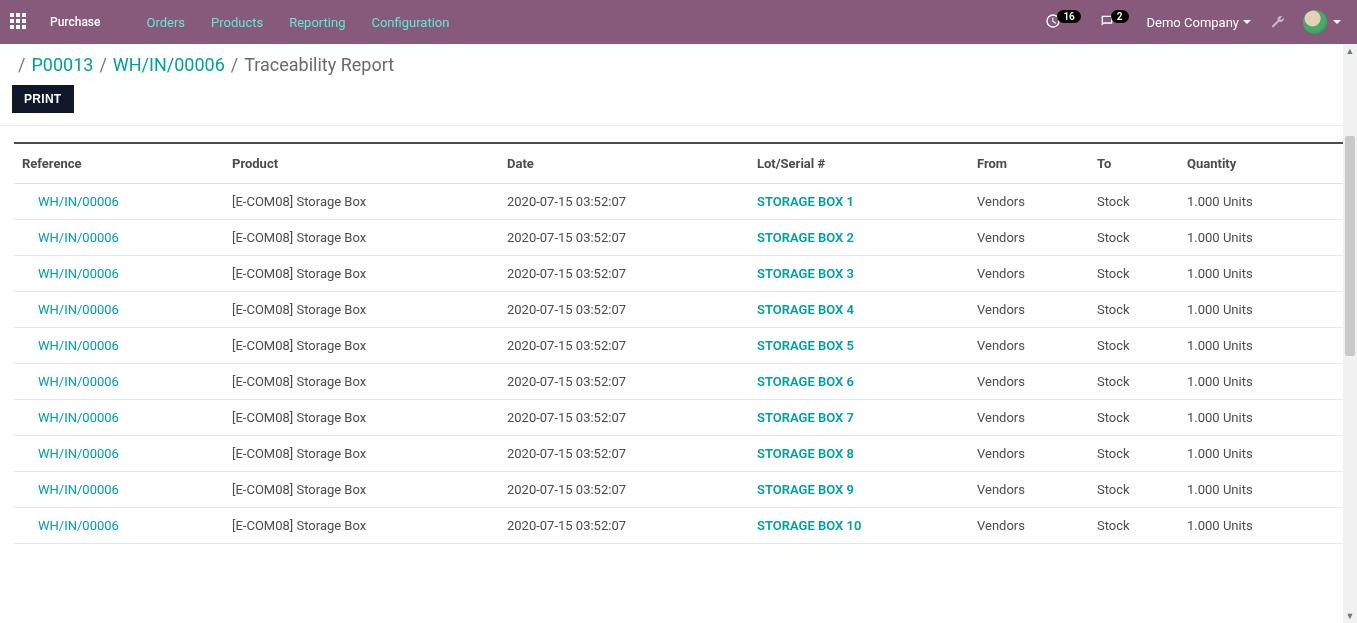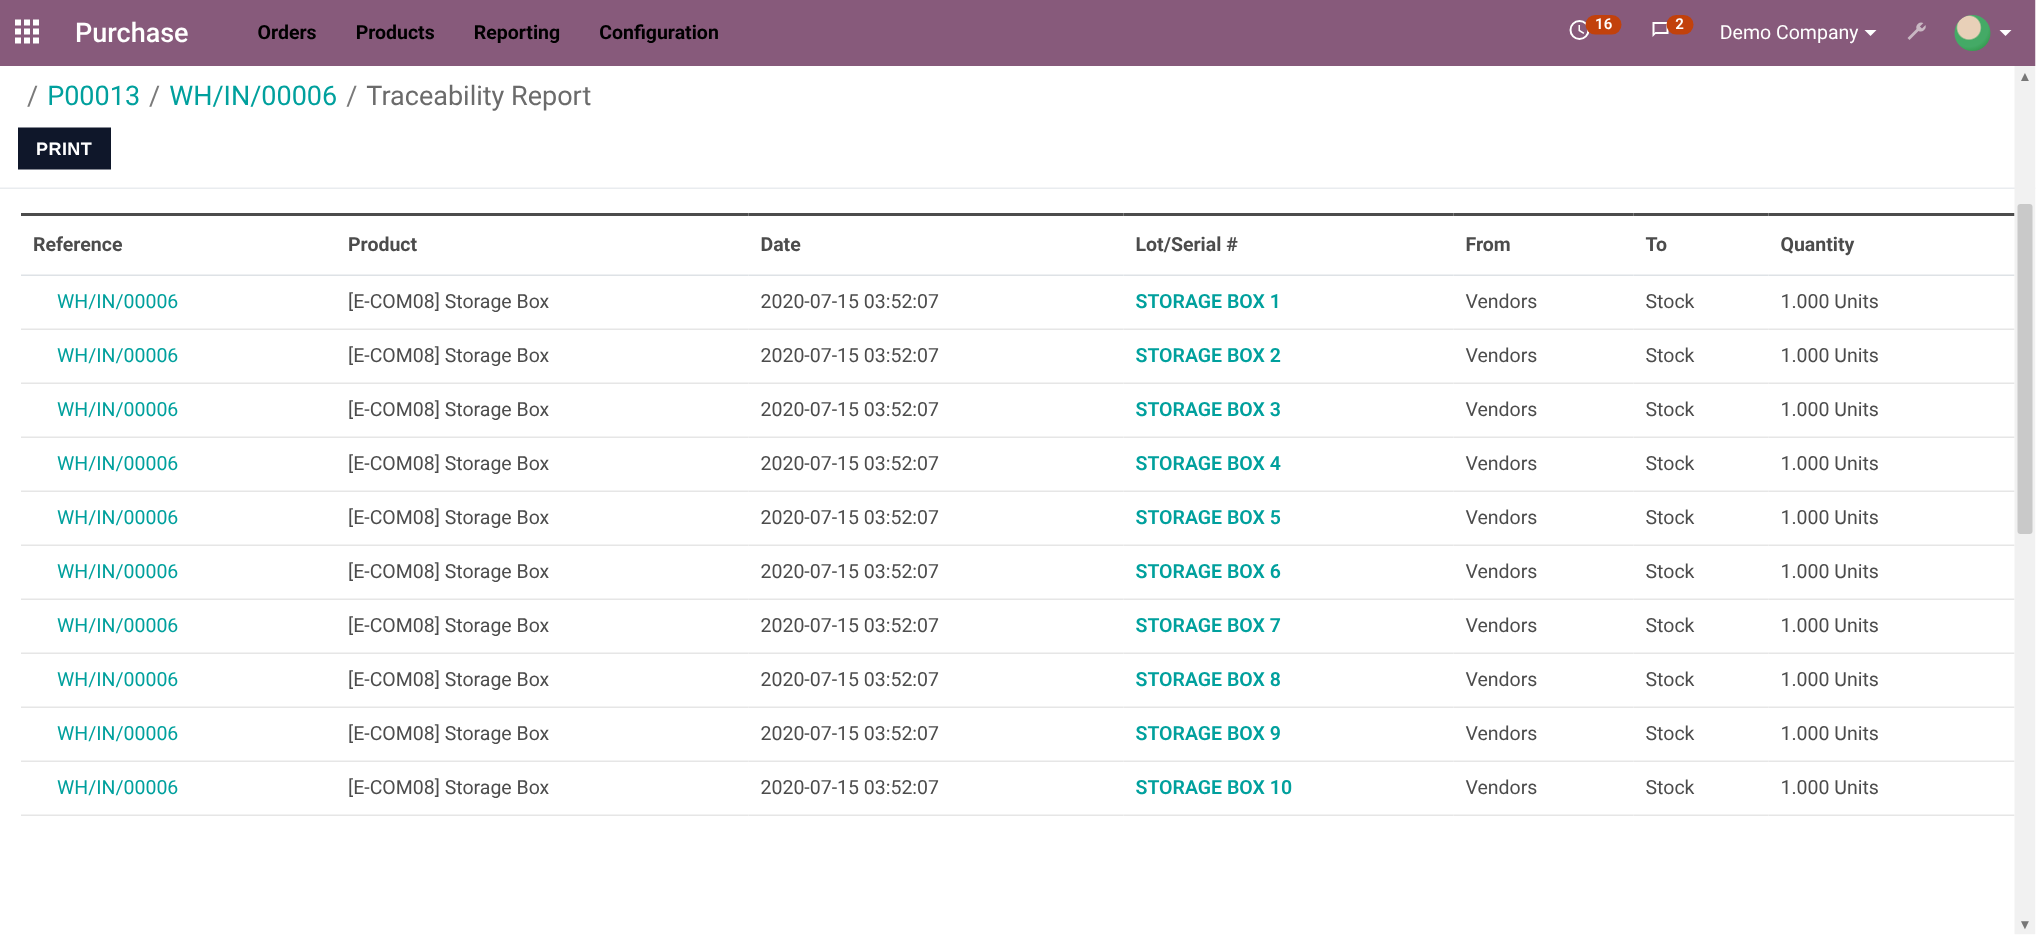--- a/index.html
+++ b/index.html
@@ -26,38 +26,38 @@
     width: 18px; height: 18px;
     display: grid;
     grid-template-columns: repeat(3, 4px);
     grid-template-rows: repeat(3, 4px);
     gap: 2px;
     margin-right: 22px;
     cursor: pointer;
   }
   .apps-icon span { background: #fff; width: 4px; height: 4px; }
   .app-title {
-    font-size: 18px;
+    font-size: 12px;
     font-weight: 500;
     margin-right: 46px;
     cursor: pointer;
   }
   .nav-menu { display: flex; gap: 26px; }
   .nav-menu a {
-    color: #000000; font-size: 13px; text-decoration: none; cursor: pointer; font-weight: bold;
+    color: #5eead4; font-size: 13px; text-decoration: none; cursor: pointer;
   }
   .nav-right { margin-left: auto; display: flex; align-items: center; gap: 18px; }
   .notif {
     position: relative;
     display: flex; align-items: center;
     cursor: pointer;
   }
   .notif svg { width: 16px; height: 16px; fill: #fff; }
   .badge {
-    background: #c2410c;
+    background: #000000;
     color: #fff;
     font-size: 10px;
     font-weight: 600;
     border-radius: 9px;
     padding: 1px 6px;
     margin-left: -4px;
     position: relative;
     top: -6px;
   }
   .company {

